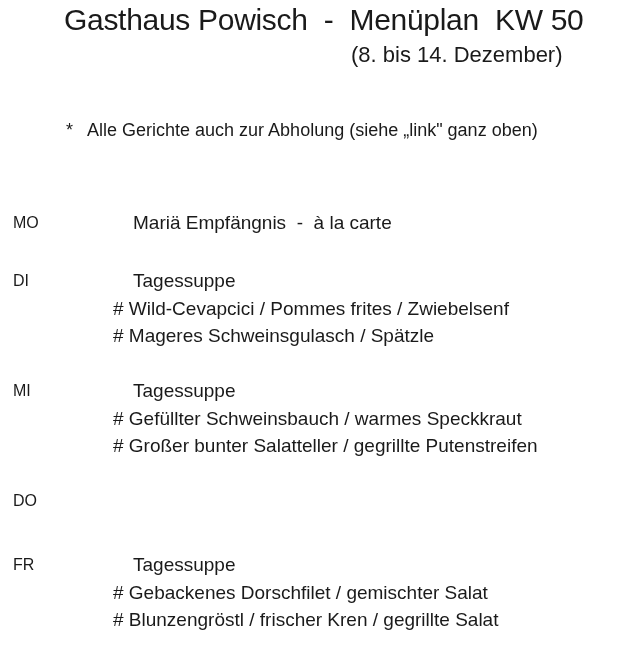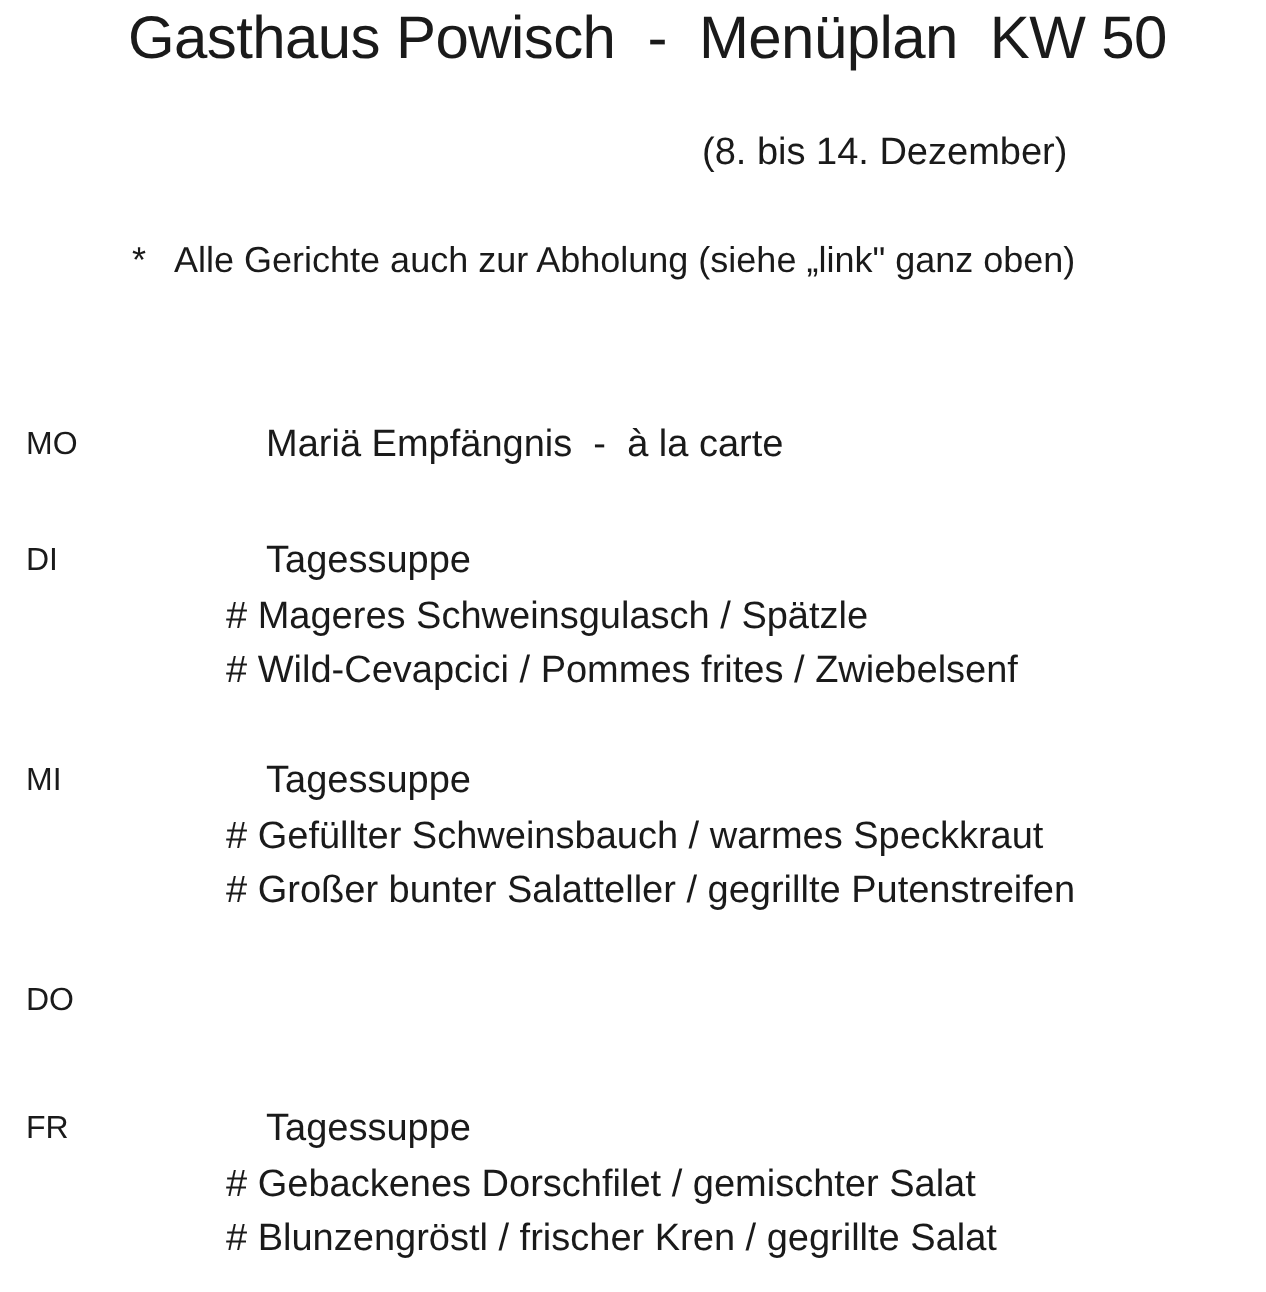--- a/index.html
+++ b/index.html
@@ -23,23 +23,22 @@
     font-size: 30px;
     font-weight: 400;
     letter-spacing: -0.3px;
     white-space: pre;
     margin: 0;
   }
   .subtitle {
     position: absolute;
     left: 351px;
     top: 42px;
-    font-size: 19px;
+    font-size: 22px;
     white-space: pre;
-    margin-top: 24px;
   }
   .note {
     position: absolute;
     left: 66px;
     top: 120px;
     font-size: 18px;
     display: flex;
     gap: 14px;
     white-space: pre;
   }
@@ -91,22 +90,22 @@
     <span class="day-label">MO</span>
     <div class="day-content">
       <div class="line main">Mariä Empfängnis  -  à la carte</div>
     </div>
   </section>
 
   <section class="day day-di">
     <span class="day-label">DI</span>
     <div class="day-content">
       <div class="line main">Tagessuppe</div>
+      <div class="line item"># Wild-Cevapcici / Pommes frites / Zwiebelsenf</div>
       <div class="line item"># Mageres Schweinsgulasch / Spätzle</div>
-      <div class="line item"># Wild-Cevapcici / Pommes frites / Zwiebelsenf</div>
     </div>
   </section>
 
   <section class="day day-mi">
     <span class="day-label">MI</span>
     <div class="day-content">
       <div class="line main">Tagessuppe</div>
       <div class="line item"># Gefüllter Schweinsbauch / warmes Speckkraut</div>
       <div class="line item"># Großer bunter Salatteller / gegrillte Putenstreifen</div>
     </div>

